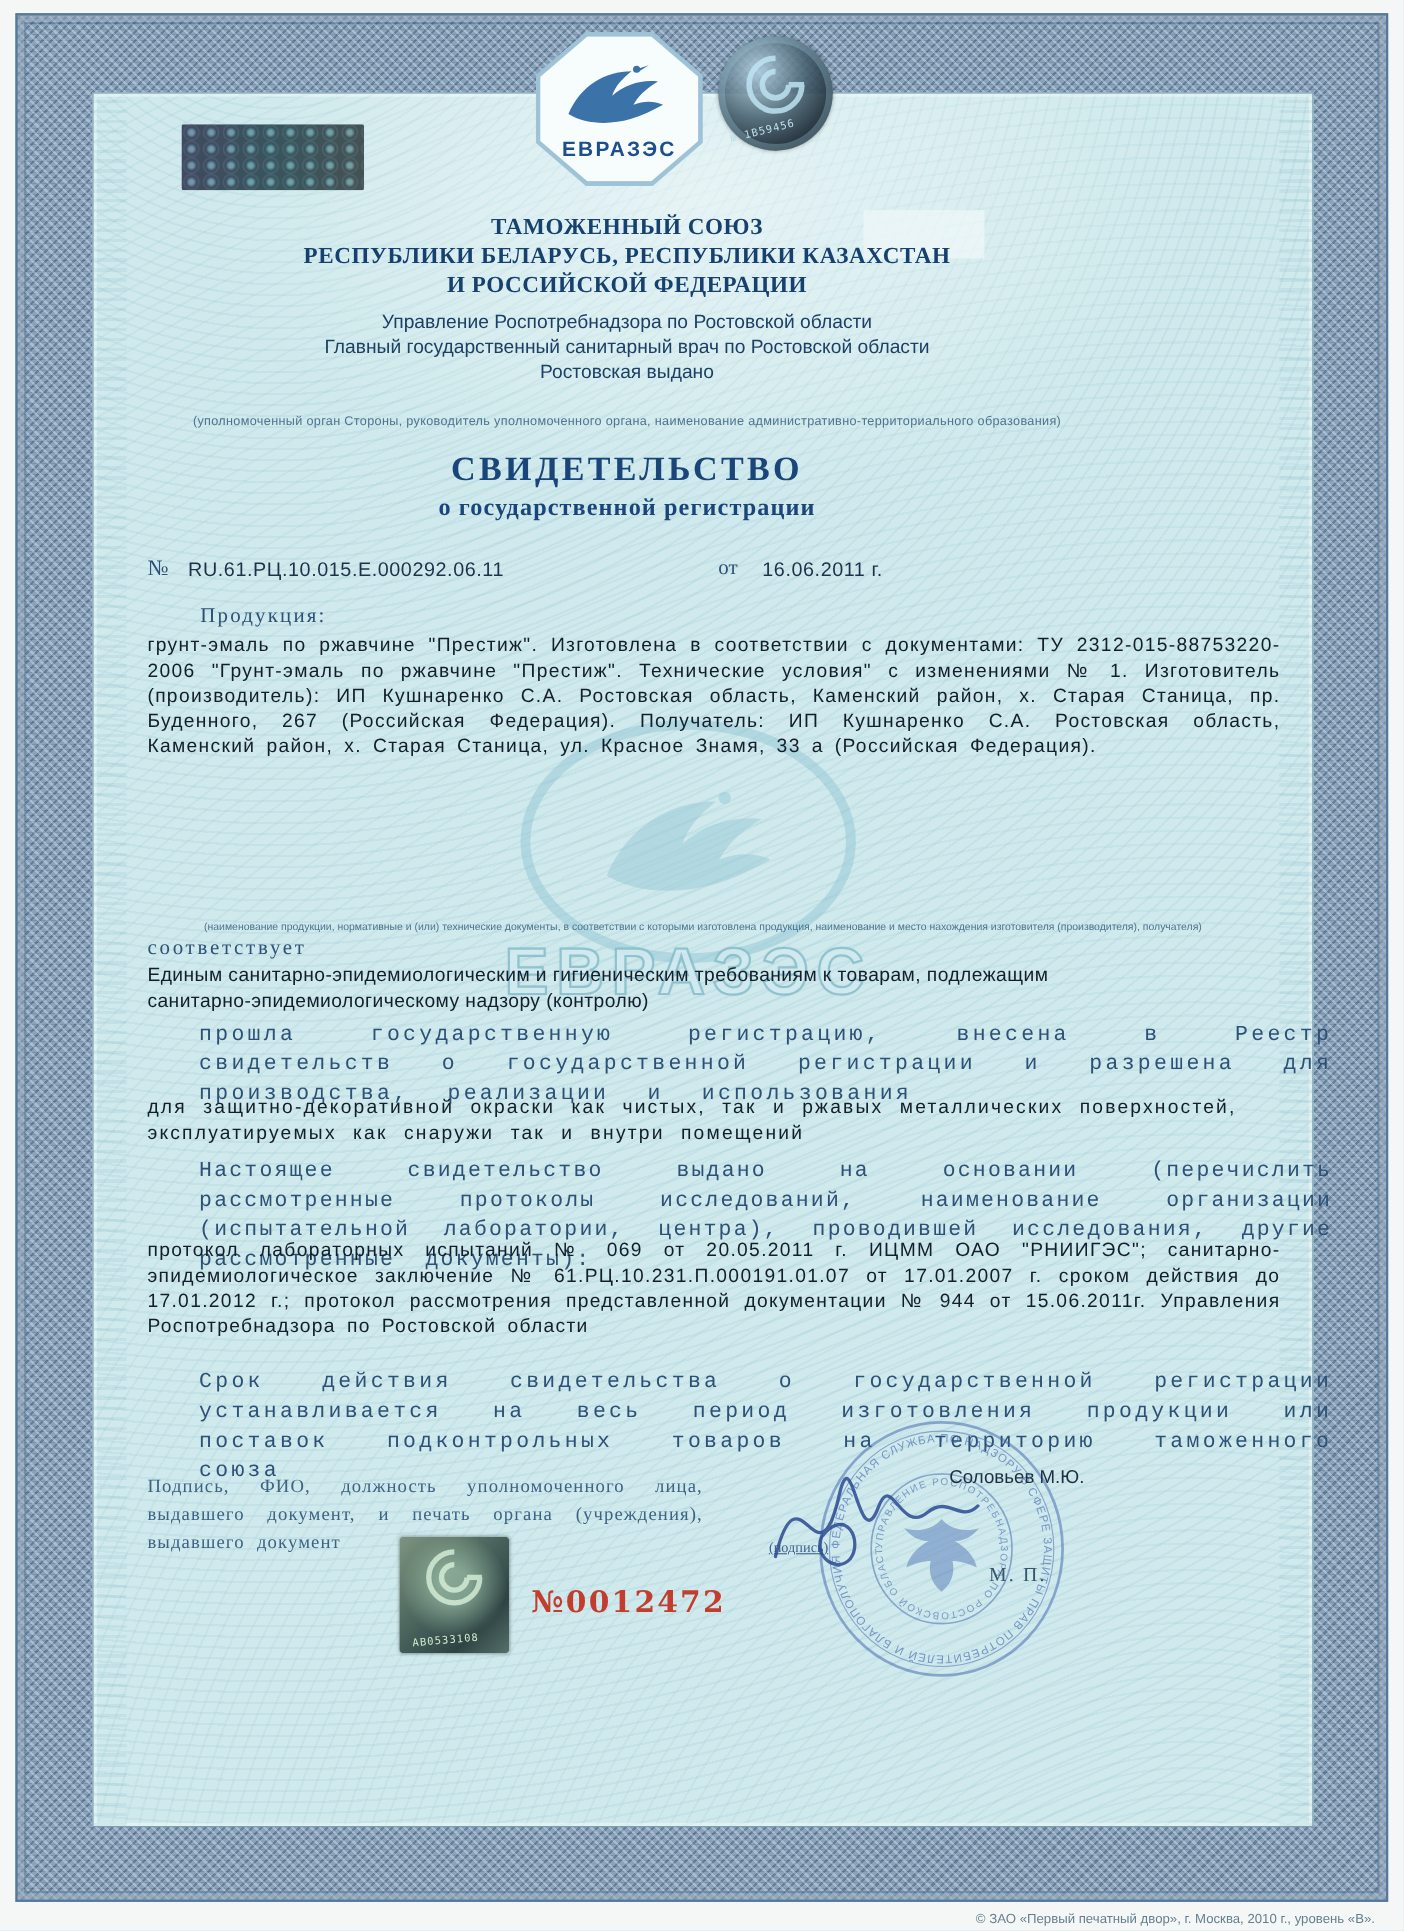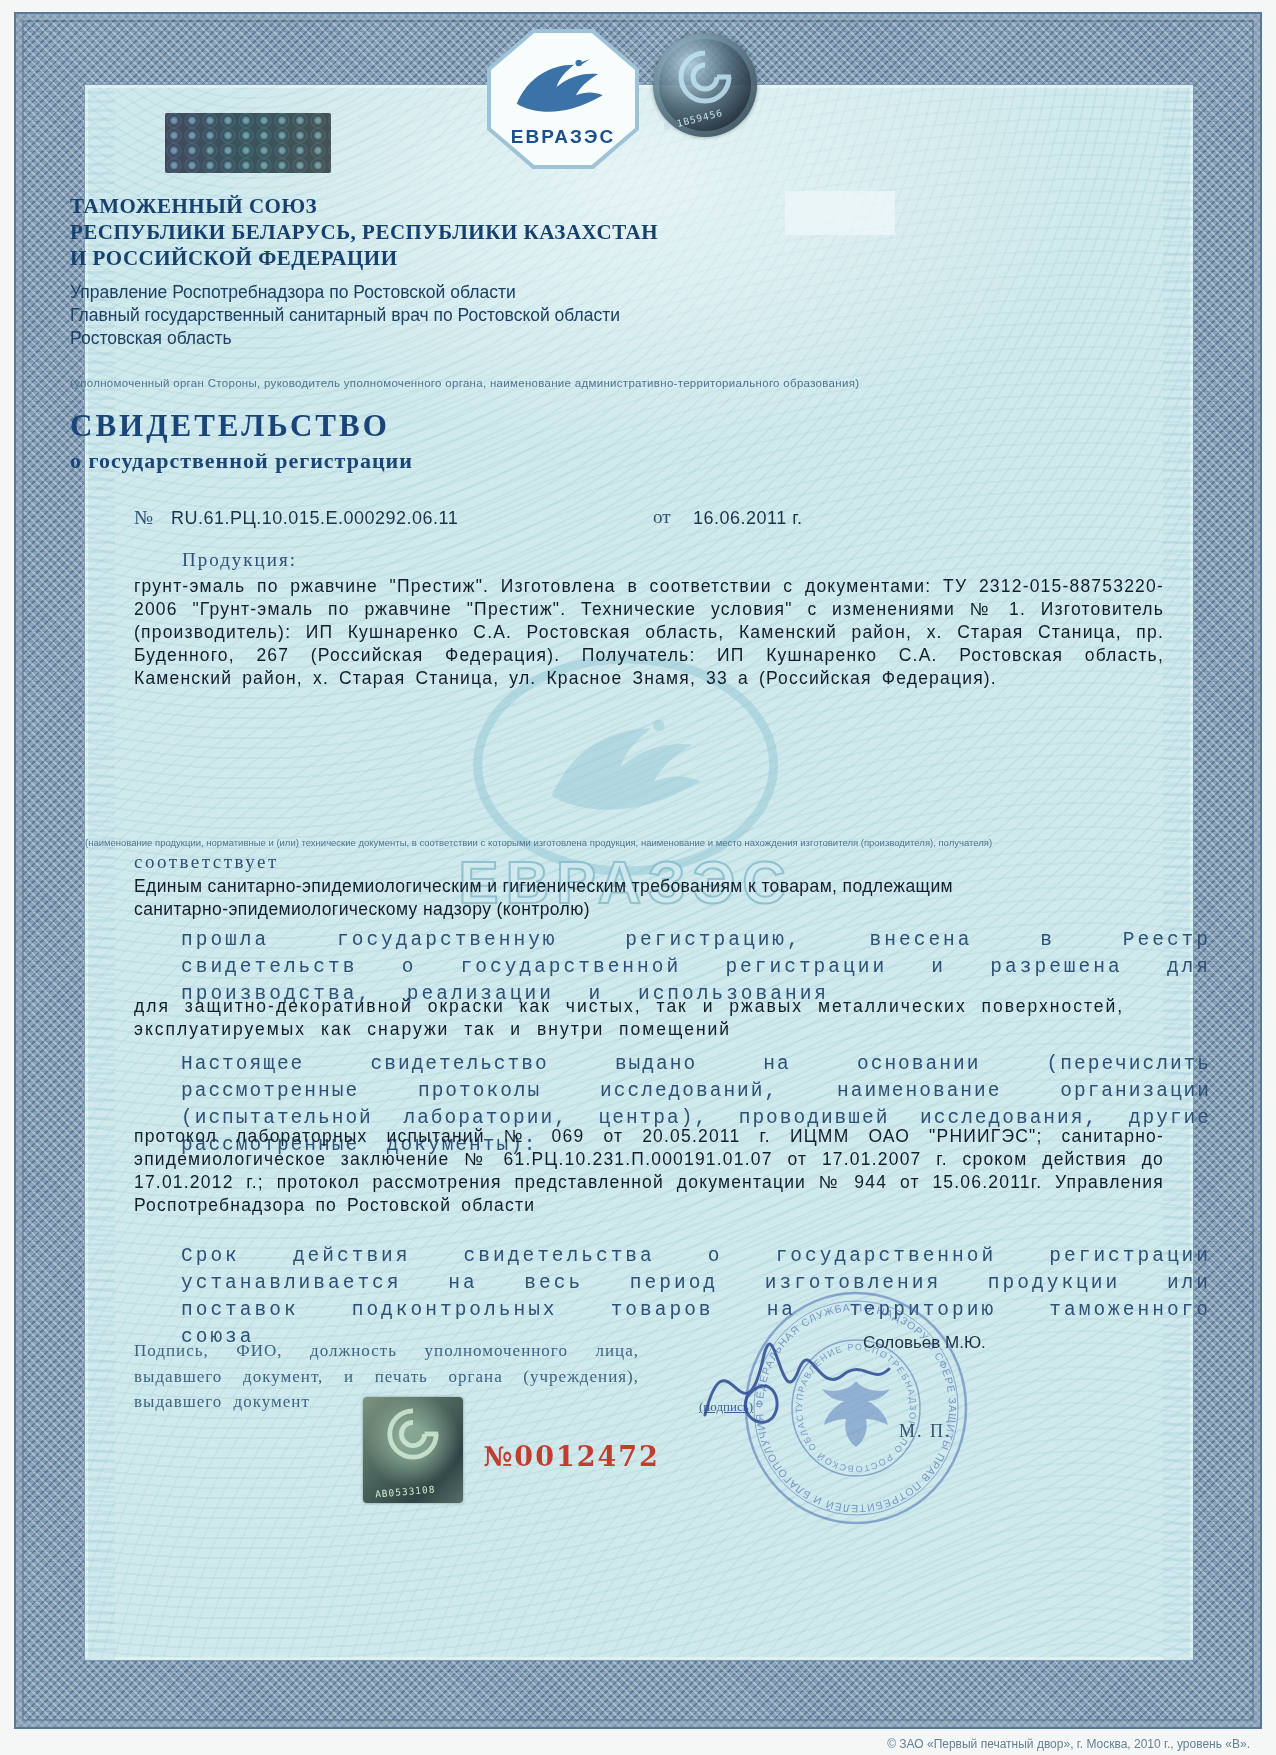--- a/index.html
+++ b/index.html
@@ -30,21 +30,21 @@
     box-shadow: inset 0 0 0 3px rgba(255,255,255,.4);
   }
   .sheet::before,.sheet::after{
     content:"";position:absolute;top:0;bottom:0;width:30px;z-index:0;
     background:repeating-linear-gradient(0deg, rgba(110,165,185,.22) 0 3px, transparent 3px 9px);
     opacity:.6;pointer-events:none;
   }
   .sheet::before{left:0;} .sheet::after{right:0;}
 
   .block{position:absolute;z-index:2;}
-  .center{}
+  .center{text-align:center;}
 
   
   .h-union{font-family:"Liberation Serif",serif;font-weight:bold;font-size:21px;line-height:26px;color:#16406e;letter-spacing:.5px;}
   .h-auth{font-family:"Liberation Sans",sans-serif;font-size:17.5px;line-height:23px;color:#1c3f63;}
   .caption{font-family:"Liberation Sans",sans-serif;font-size:11.5px;color:#4e7390;letter-spacing:.3px;}
   .caption-sm{font-family:"Liberation Sans",sans-serif;font-size:9.5px;color:#4e7390;white-space:nowrap;}
   .title-main{font-family:"Liberation Serif",serif;font-weight:bold;font-size:31px;letter-spacing:3px;color:#1a4579;}
   .title-sub{font-family:"Liberation Serif",serif;font-weight:bold;font-size:22px;letter-spacing:1px;color:#1a4579;margin-top:4px;}
 
   
@@ -156,21 +156,21 @@
       <div class="holo-num">№ 1В59456</div>
     </div>
 
     <div class="block center" style="left:-15px;top:108px;width:1000px;">
       <div class="h-union">ТАМОЖЕННЫЙ СОЮЗ</div>
       <div class="h-union">РЕСПУБЛИКИ БЕЛАРУСЬ, РЕСПУБЛИКИ КАЗАХСТАН</div>
       <div class="h-union">И РОССИЙСКОЙ ФЕДЕРАЦИИ</div>
       <div style="height:10px;"></div>
       <div class="h-auth">Управление Роспотребнадзора по Ростовской области</div>
       <div class="h-auth">Главный государственный санитарный врач по Ростовской области</div>
-      <div class="h-auth">Ростовская область</div>
+      <div class="h-auth">Ростовская выдано</div>
     </div>
 
     <div class="block center caption" style="left:-15px;top:292px;width:1000px;">(уполномоченный орган Стороны, руководитель уполномоченного органа, наименование административно-территориального образования)</div>
 
     <div class="block center" style="left:-15px;top:323px;width:1000px;">
       <div class="title-main">СВИДЕТЕЛЬСТВО</div>
       <div class="title-sub">о государственной регистрации</div>
     </div>
 
     <div class="block regline" style="left:0;top:421px;width:1108px;height:28px;">

